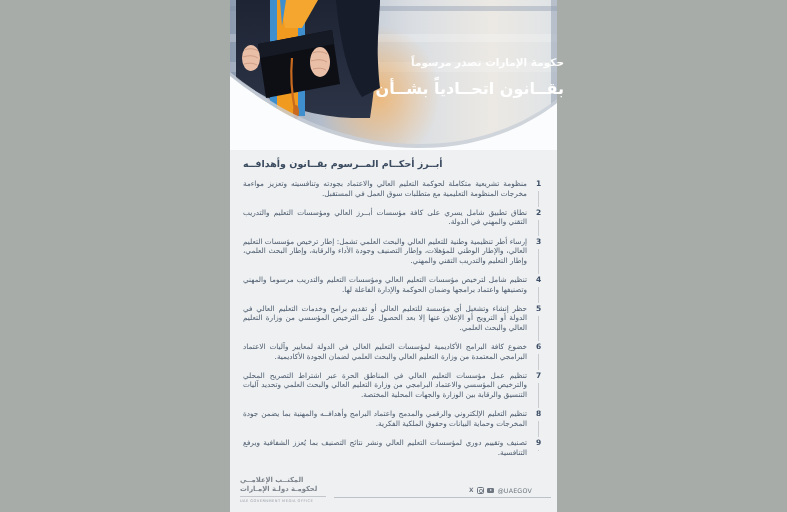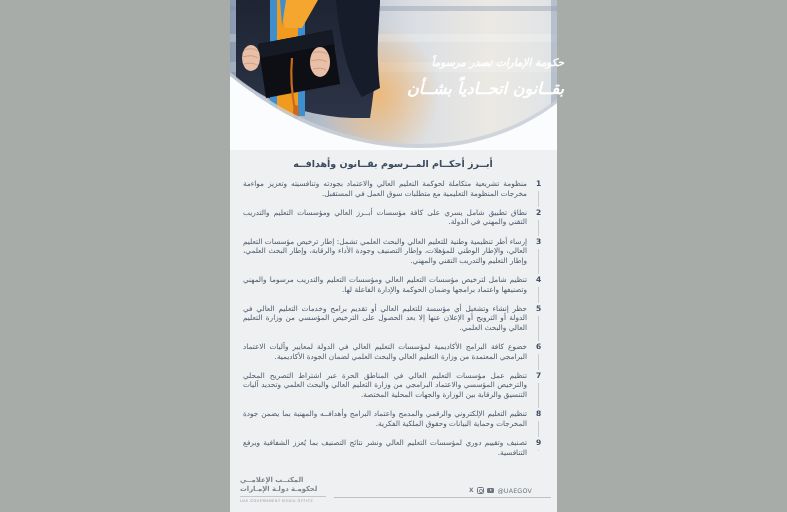--- a/index.html
+++ b/index.html
@@ -6,35 +6,35 @@
   body{
     width:787px;height:512px;position:relative;overflow:hidden;
     background:#a8aca9;
     font-family:"DejaVu Sans", sans-serif;
   }
   .card{
     position:absolute;left:230px;top:0;width:327px;height:512px;
     background:#eef0f1;
   }
   
-  .photo{position:absolute;top:0;left:0;width:347px;height:150px;overflow:hidden;font-style:italic;}
+  .photo{position:absolute;top:0;left:0;width:347px;height:150px;overflow:hidden;}
   .photo svg{display:block;width:327px;height:150px;}
   .title-block{
     position:absolute;top:56px;right:13px;z-index:5;
     direction:rtl;text-align:right;color:#ffffff;
   }
   .title-l1{font-size:10.5px;font-weight:bold;letter-spacing:0;margin-bottom:9px;opacity:.97;}
   .title-l2,.title-l3{font-size:16px;font-weight:bold;line-height:23px;}
   
   .content{
     position:absolute;top:150px;left:0;right:0;bottom:0;
     padding:7px 13px 0 13px;direction:rtl;background:#eef0f1;
   }
   .heading{
-    color:#3b4b60;font-size:9.5px;font-weight:bold;text-align:center;
+    color:#3b4b60;font-size:9.5px;font-weight:bold;text-align:left;
     margin:1px 1px 9px 0;
   }
   .list{position:relative;}
   .connector{
     position:absolute;top:3px;bottom:6px;right:5px;width:1px;
     background:#c8ccd1;
   }
   .item{display:flex;gap:6px;margin-bottom:8.5px;align-items:flex-start;}
   .num{
     flex:0 0 11px;width:11px;text-align:center;

